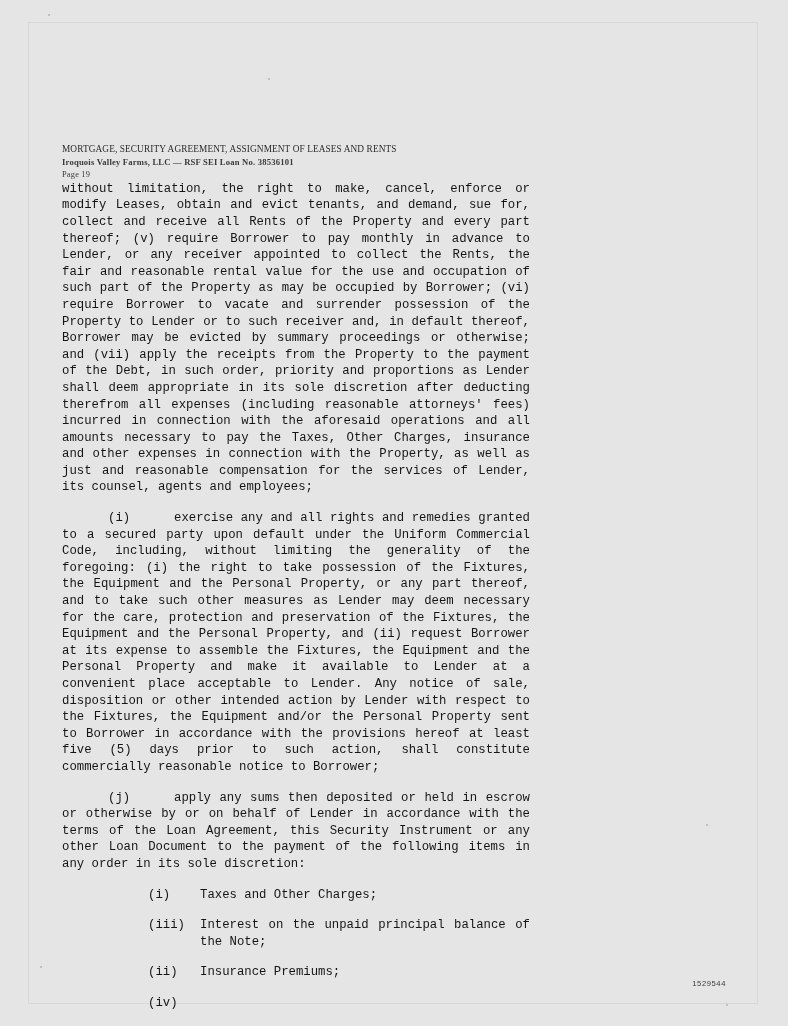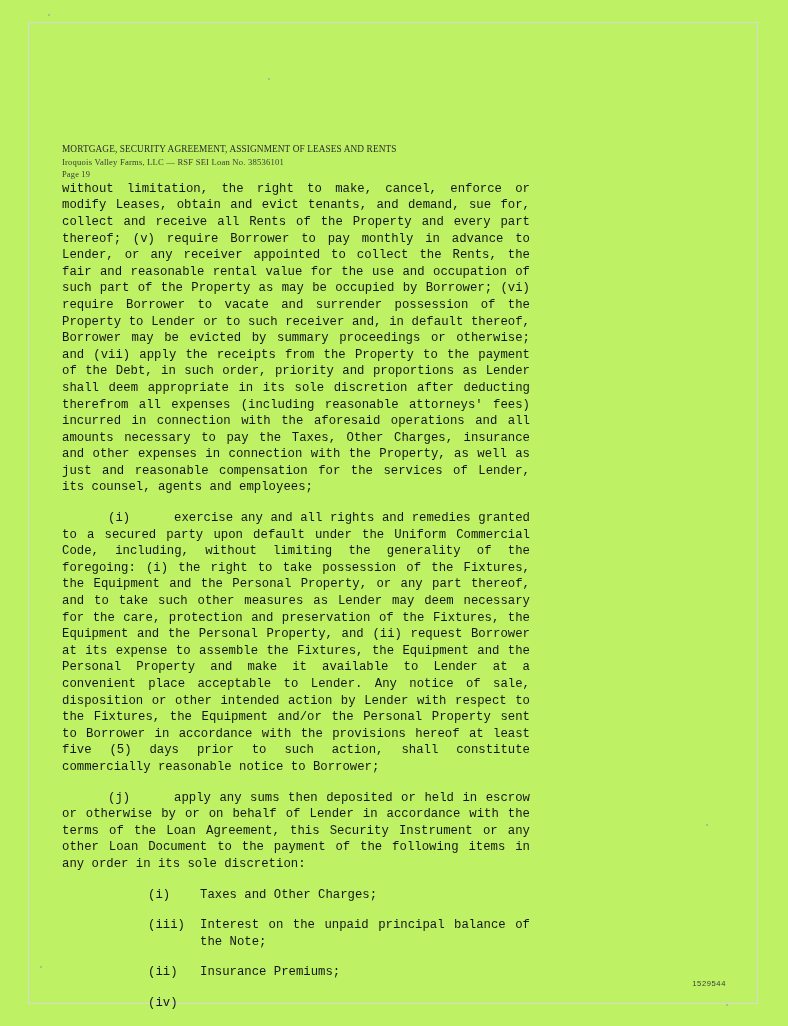--- a/index.html
+++ b/index.html
@@ -4,21 +4,21 @@
 <style>
   html, body {
     margin: 0;
     padding: 0;
     background: #ffffff;
   }
   .page {
     position: relative;
     width: 788px;
     height: 1026px;
-    background: #bef264;
+    background: #e5e5e5;
     overflow: hidden;
     font-family: "Liberation Serif", serif;
     color: #1a1a1a;
   }
   .scan-border {
     position: absolute;
     left: 28px;
     top: 22px;
     width: 730px;
     height: 982px;
@@ -50,20 +50,21 @@
     letter-spacing: 0.1px;
   }
   .header-line2 {
     font-size: 9.3px;
     letter-spacing: 0.1px;
   }
   .header-line3 {
     font-size: 8.6px;
     margin-top: 1px;
     color: #3a3a3a;
+    font-weight: bold;
   }
   .header-line4 {
     font-size: 8.4px;
     margin-top: 1px;
     color: #3a3a3a;
   }
   .body-text {
     margin-top: 0;
     font-size: 12.3px;
     line-height: 16.6px;

